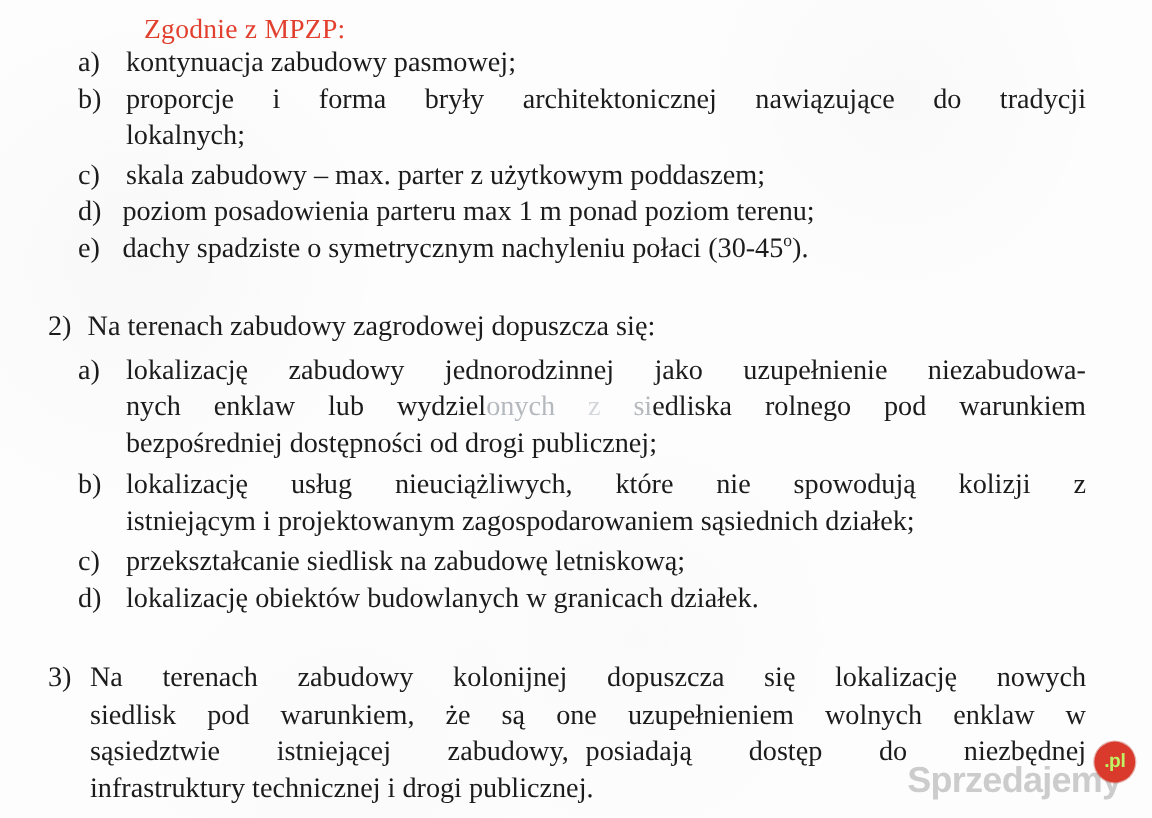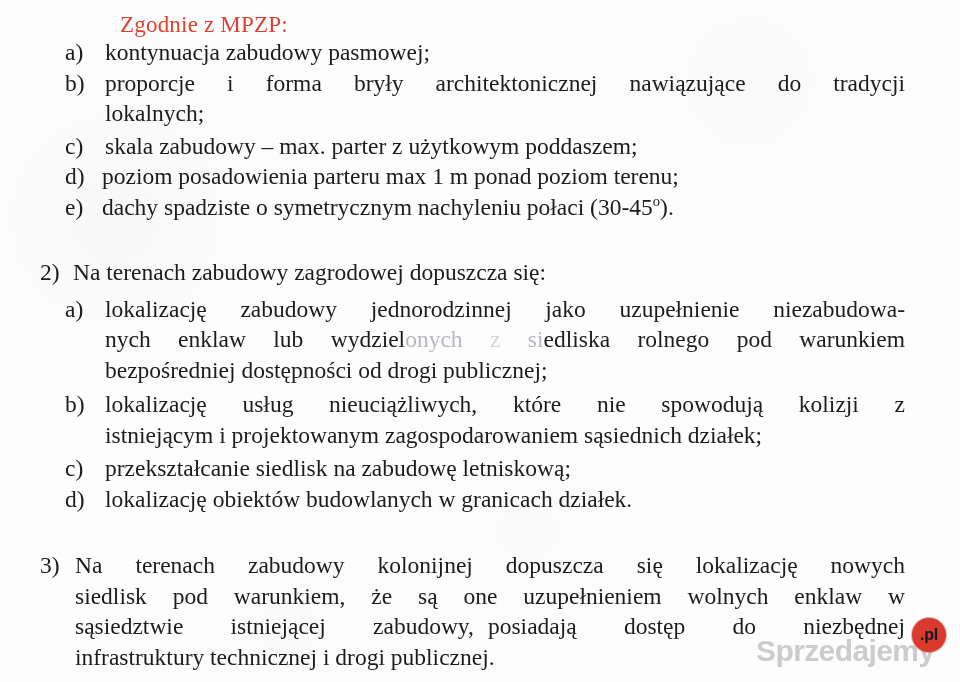--- a/index.html
+++ b/index.html
@@ -149,21 +149,21 @@
     background: #d93a2b;
     box-shadow: 0 0 0 1px rgba(180,40,30,0.35);
     display: flex;
     align-items: center;
     justify-content: center;
   }
   .watermark .wm-badge span {
     font-family: "Liberation Sans", "DejaVu Sans", sans-serif;
     font-size: 16px;
     font-weight: 700;
-    color: #0f172a;
+    color: #bef264;
     line-height: 1;
     letter-spacing: -0.3px;
   }
 </style>
 </head>
 <body>
 
 <div class="page">
 
   <div class="content">

